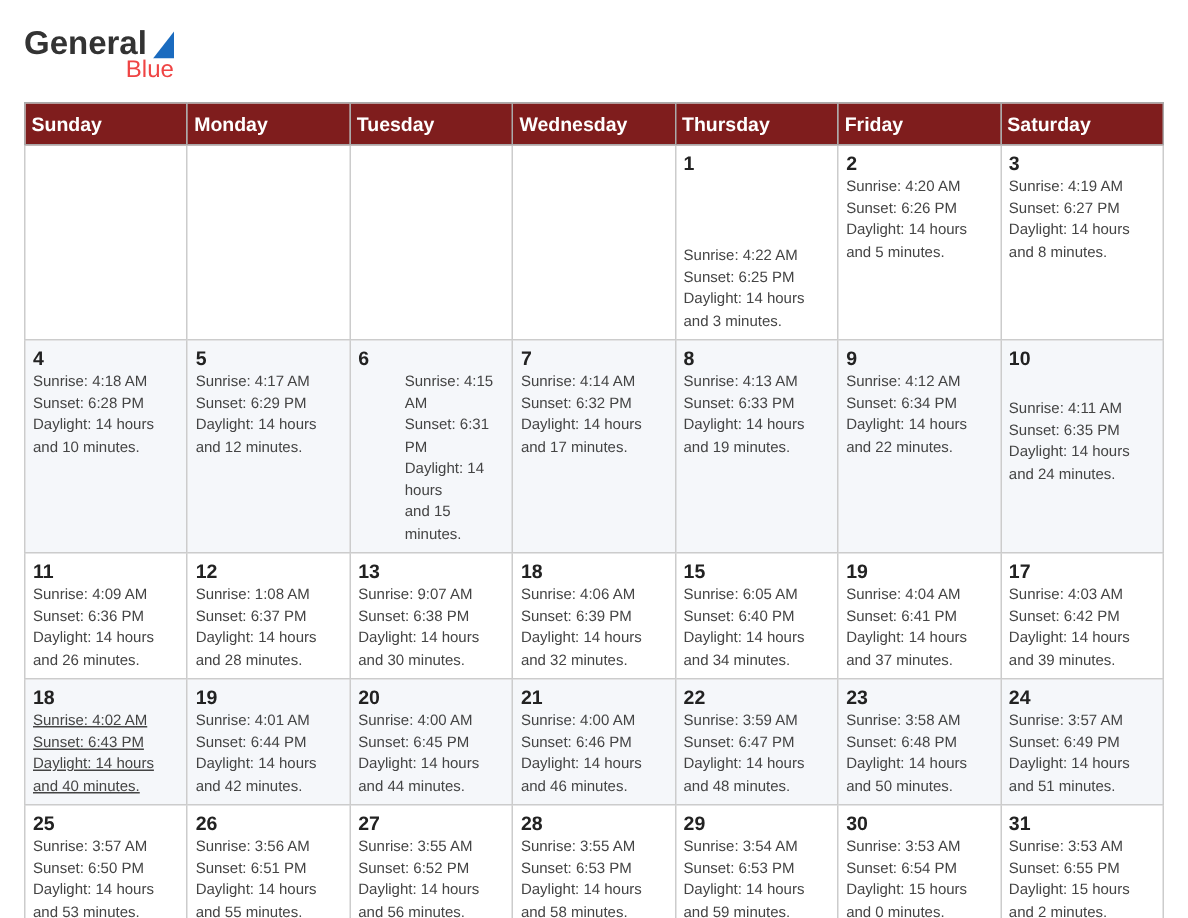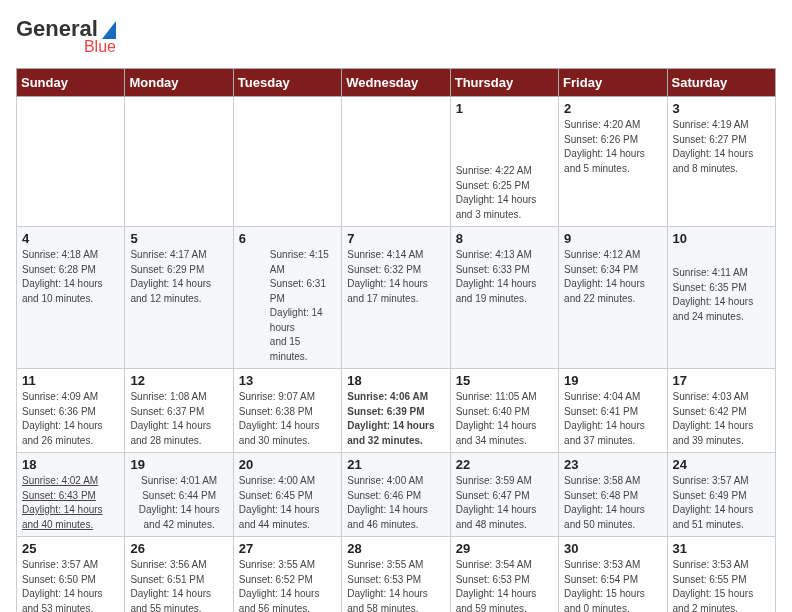--- a/index.html
+++ b/index.html
@@ -199,28 +199,28 @@
         </td>
         <td>
           <span class="day-number">13</span>
           <div class="day-info" style="white-space: pre-line;">Sunrise: 9:07 AM
 Sunset: 6:38 PM
 Daylight: 14 hours
 and 30 minutes.</div>
         </td>
         <td>
           <span class="day-number">18</span>
-          <div class="day-info" style="white-space: pre-line; font-weight: bold;">Sunrise: 4:06 AM
+          <div class="day-info" style="white-space: pre-line;">Sunrise: 4:06 AM
 Sunset: 6:39 PM
 Daylight: 14 hours
 and 32 minutes.</div>
         </td>
         <td>
           <span class="day-number">15</span>
-          <div class="day-info" style="white-space: pre-line;">Sunrise: 11:05 AM
+          <div class="day-info" style="white-space: pre-line;">Sunrise: 6:05 AM
 Sunset: 6:40 PM
 Daylight: 14 hours
 and 34 minutes.</div>
         </td>
         <td>
           <span class="day-number">19</span>
           <div class="day-info" style="white-space: pre-line;">Sunrise: 4:04 AM
 Sunset: 6:41 PM
 Daylight: 14 hours
 and 37 minutes.</div>
@@ -236,21 +236,21 @@
       <tr>
         <td>
           <span class="day-number">18</span>
           <div class="day-info" style="white-space: pre-line; text-decoration: underline;">Sunrise: 4:02 AM
 Sunset: 6:43 PM
 Daylight: 14 hours
 and 40 minutes.</div>
         </td>
         <td>
           <span class="day-number">19</span>
-          <div class="day-info" style="white-space: pre-line; text-align: center;">Sunrise: 4:01 AM
+          <div class="day-info" style="white-space: pre-line;">Sunrise: 4:01 AM
 Sunset: 6:44 PM
 Daylight: 14 hours
 and 42 minutes.</div>
         </td>
         <td>
           <span class="day-number">20</span>
           <div class="day-info" style="white-space: pre-line;">Sunrise: 4:00 AM
 Sunset: 6:45 PM
 Daylight: 14 hours
 and 44 minutes.</div>

